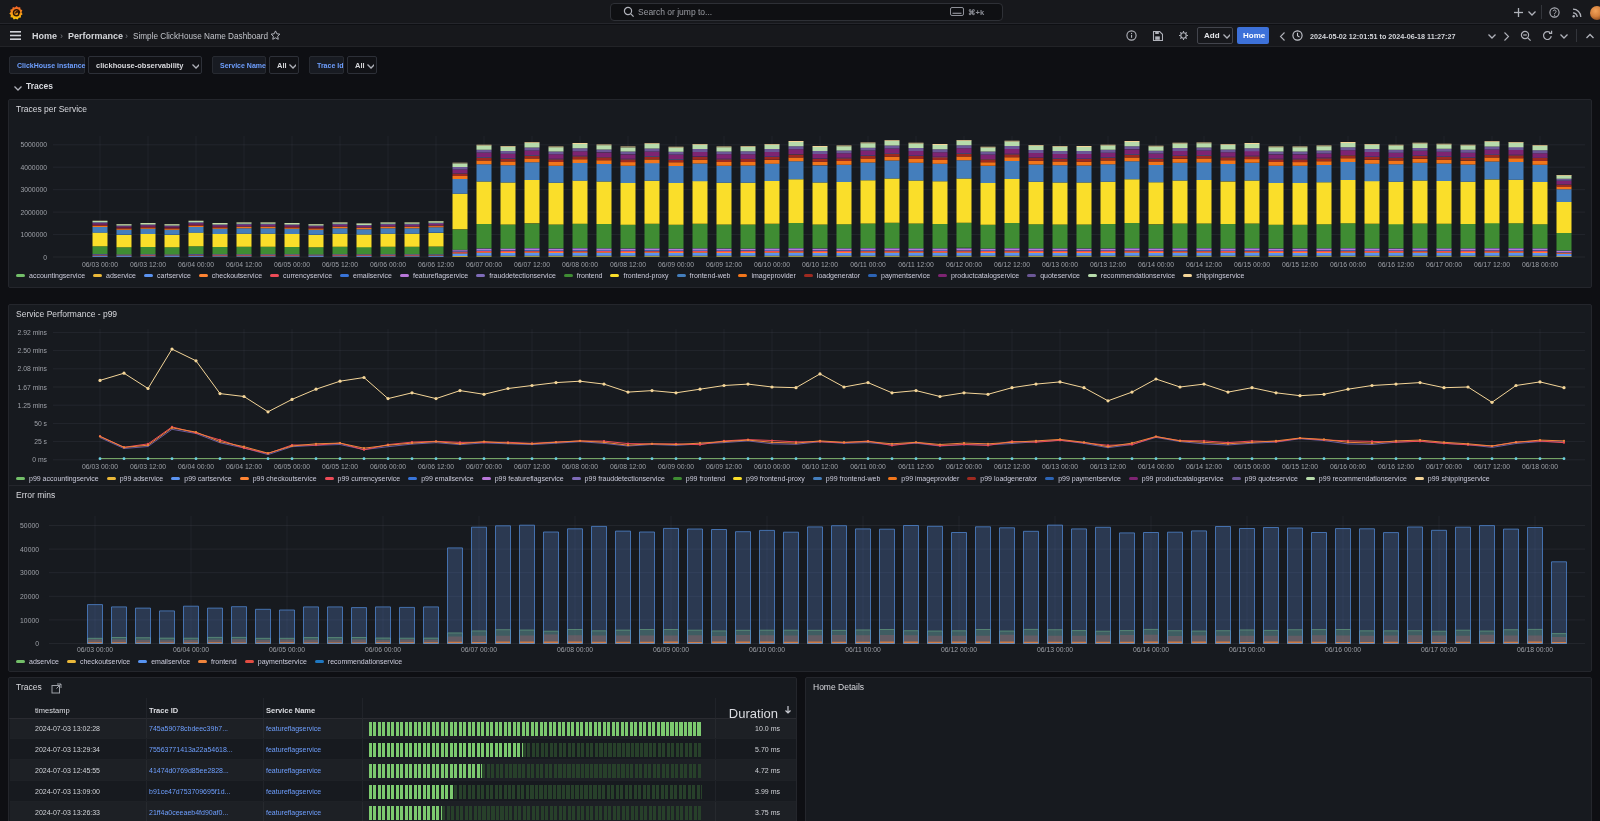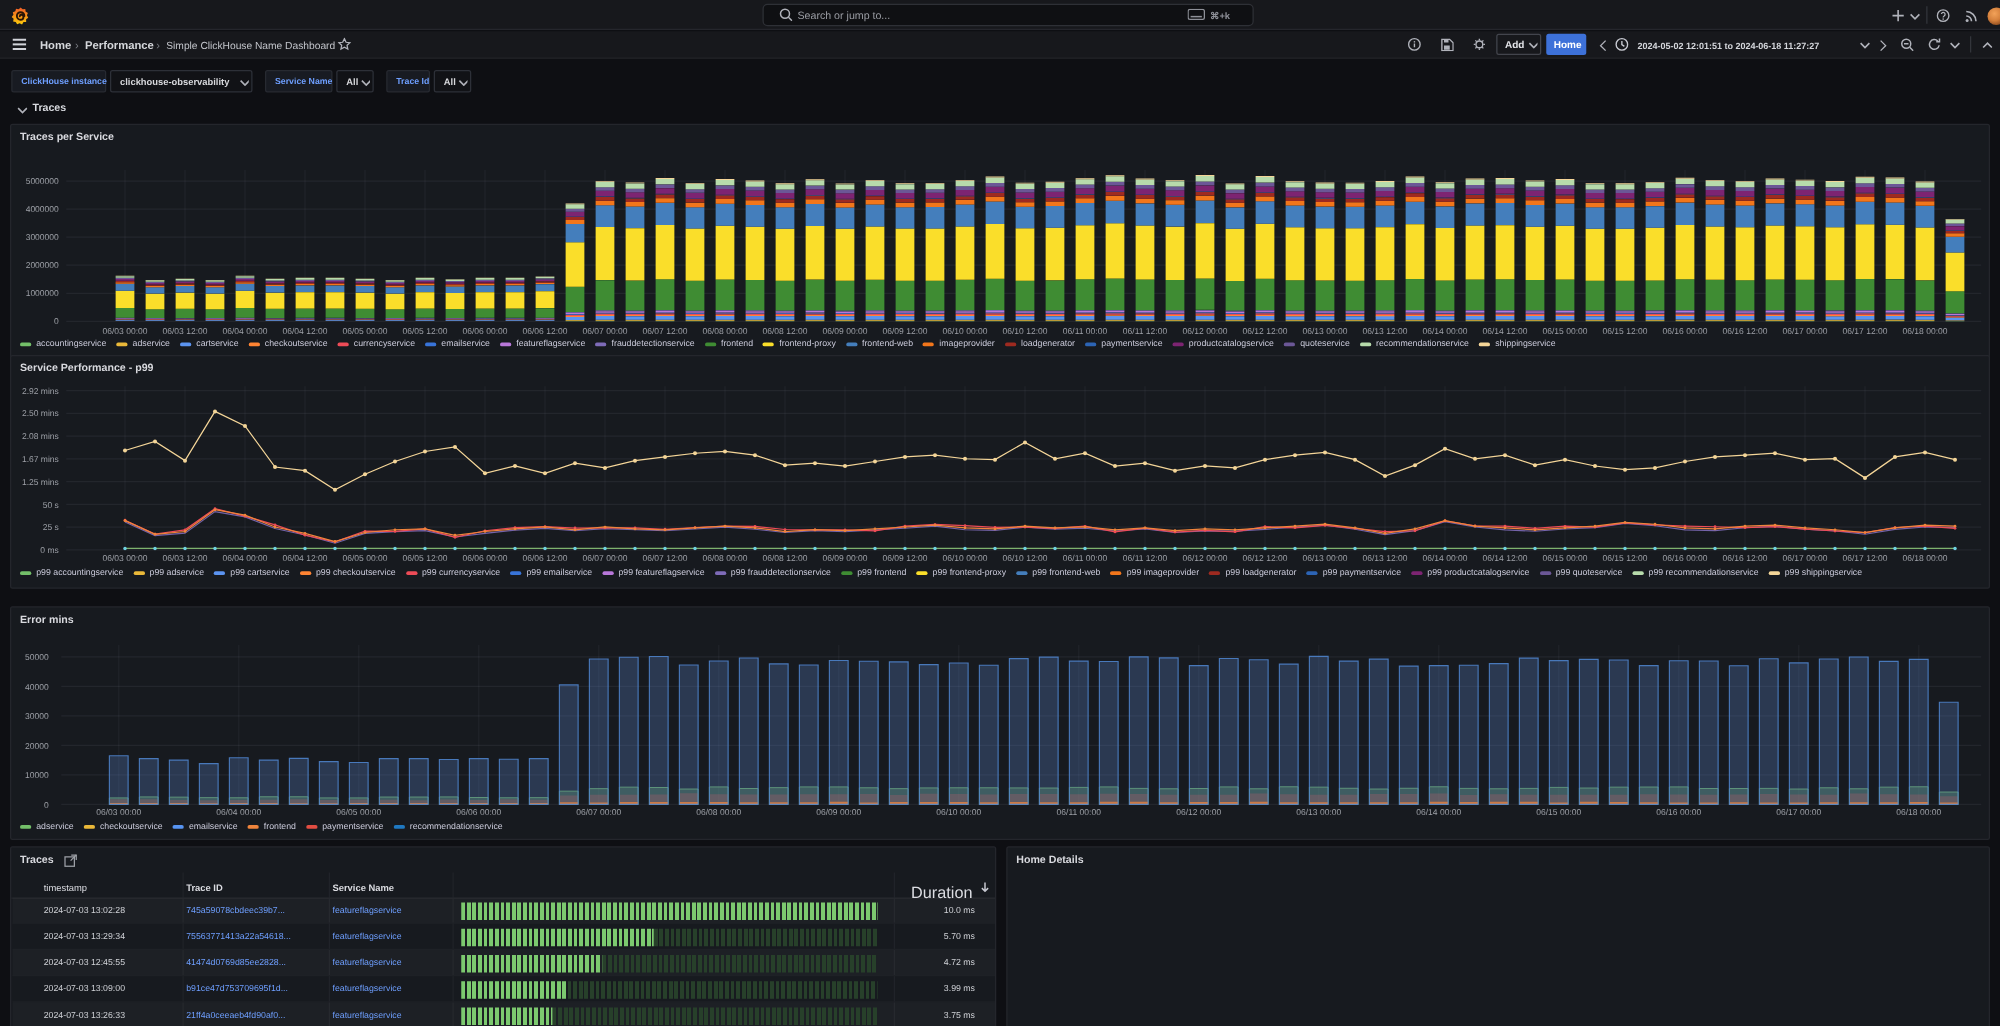--- a/index.html
+++ b/index.html
@@ -1,16 +1,16 @@
 <!DOCTYPE html>
 <html><head><meta charset="utf-8"><style>
 *{margin:0;padding:0;box-sizing:border-box}
 body{width:1600px;height:821px;background:#0e0f13;font-family:"Liberation Sans",sans-serif;overflow:hidden;position:relative}
 .panel{position:absolute;background:#171a1f;border:1px solid #24262c;border-radius:2px}
-.ptitle{position:absolute;left:7px;top:4px;font-size:8.5px;font-weight:bold;color:#d8d9de}
+.ptitle{position:absolute;left:7px;top:4px;font-size:8.5px;font-weight:normal;color:#d8d9de}
 .abs{position:absolute}
 </style></head><body>
 <div class="abs" style="left:0;top:0;width:1600px;height:24px;background:#17181c;border-bottom:1px solid #25262c"></div>
 <svg width="15" height="15" viewBox="0 0 24 24" style="position:absolute;left:9px;top:5px">
 <defs>
       <linearGradient id="gl" x1="0" y1="0" x2="0" y2="1">
 <stop offset="0" stop-color="#F05A28"></stop>
         <stop offset="1" stop-color="#FBCA0A"></stop>
       </linearGradient>
     </defs>
@@ -260,21 +260,21 @@
       <span style="display:inline-block;width:9px;height:3.5px;border-radius:2px;background:#7D2472;margin-right:4px"></span>
       <span style="font-size:7px;color:#ccccdc;margin-right:8px">productcatalogservice</span>
       <span style="display:inline-block;width:9px;height:3.5px;border-radius:2px;background:#6B5796;margin-right:4px"></span>
       <span style="font-size:7px;color:#ccccdc;margin-right:8px">quoteservice</span>
       <span style="display:inline-block;width:9px;height:3.5px;border-radius:2px;background:#B7DBAB;margin-right:4px"></span>
       <span style="font-size:7px;color:#ccccdc;margin-right:8px">recommendationservice</span>
       <span style="display:inline-block;width:9px;height:3.5px;border-radius:2px;background:#F4D598;margin-right:4px"></span>
       <span style="font-size:7px;color:#ccccdc;margin-right:8px">shippingservice</span>
     </div>
   </div>
-<div class="panel" style="left:8px;top:284px;width:1584px;height:187px">
+<div class="panel" style="left:8px;top:304px;width:1584px;height:187px">
     <div class="ptitle">Service Performance - p99</div>
     <svg width="1581" height="172" style="position:absolute;left:0;top:0">
       <line x1="44" y1="154.8" x2="1576" y2="154.8" stroke="rgba(204,204,220,0.07)"></line>
       <text x="38" y="157.4" text-anchor="end" font-size="6.8" fill="#9da0a7">0 ms</text>
       <line x1="44" y1="136.6" x2="1576" y2="136.6" stroke="rgba(204,204,220,0.07)"></line>
       <text x="38" y="139.2" text-anchor="end" font-size="6.8" fill="#9da0a7">25 s</text>
       <line x1="44" y1="118.4" x2="1576" y2="118.4" stroke="rgba(204,204,220,0.07)"></line>
       <text x="38" y="121.0" text-anchor="end" font-size="6.8" fill="#9da0a7">50 s</text>
       <line x1="44" y1="100.2" x2="1576" y2="100.2" stroke="rgba(204,204,220,0.07)"></line>
       <text x="38" y="102.8" text-anchor="end" font-size="6.8" fill="#9da0a7">1.25 mins</text>

